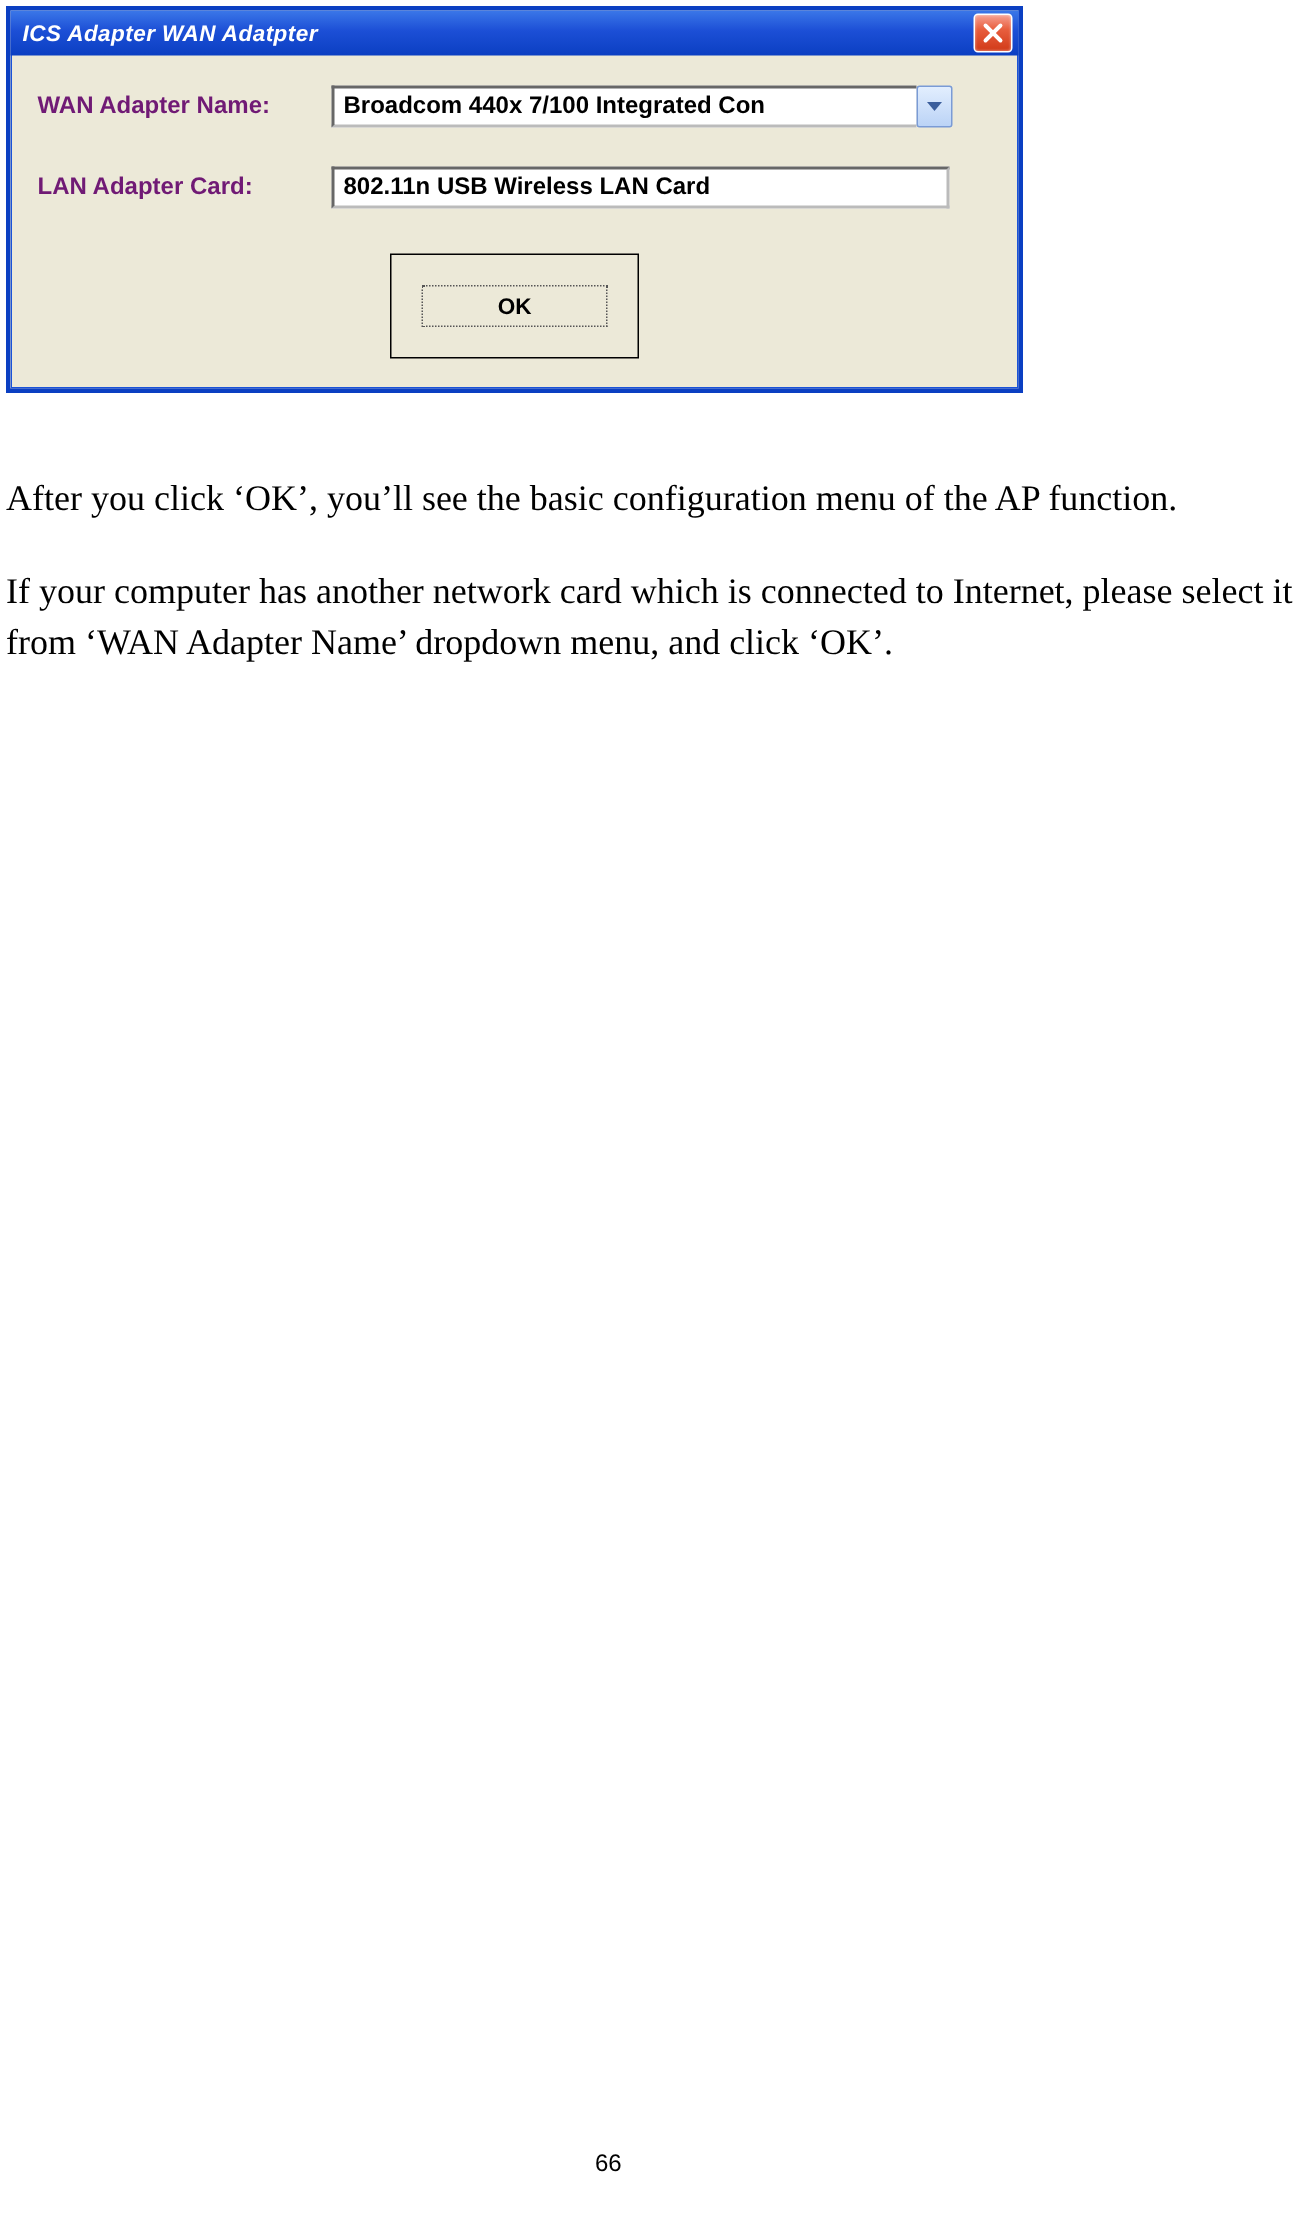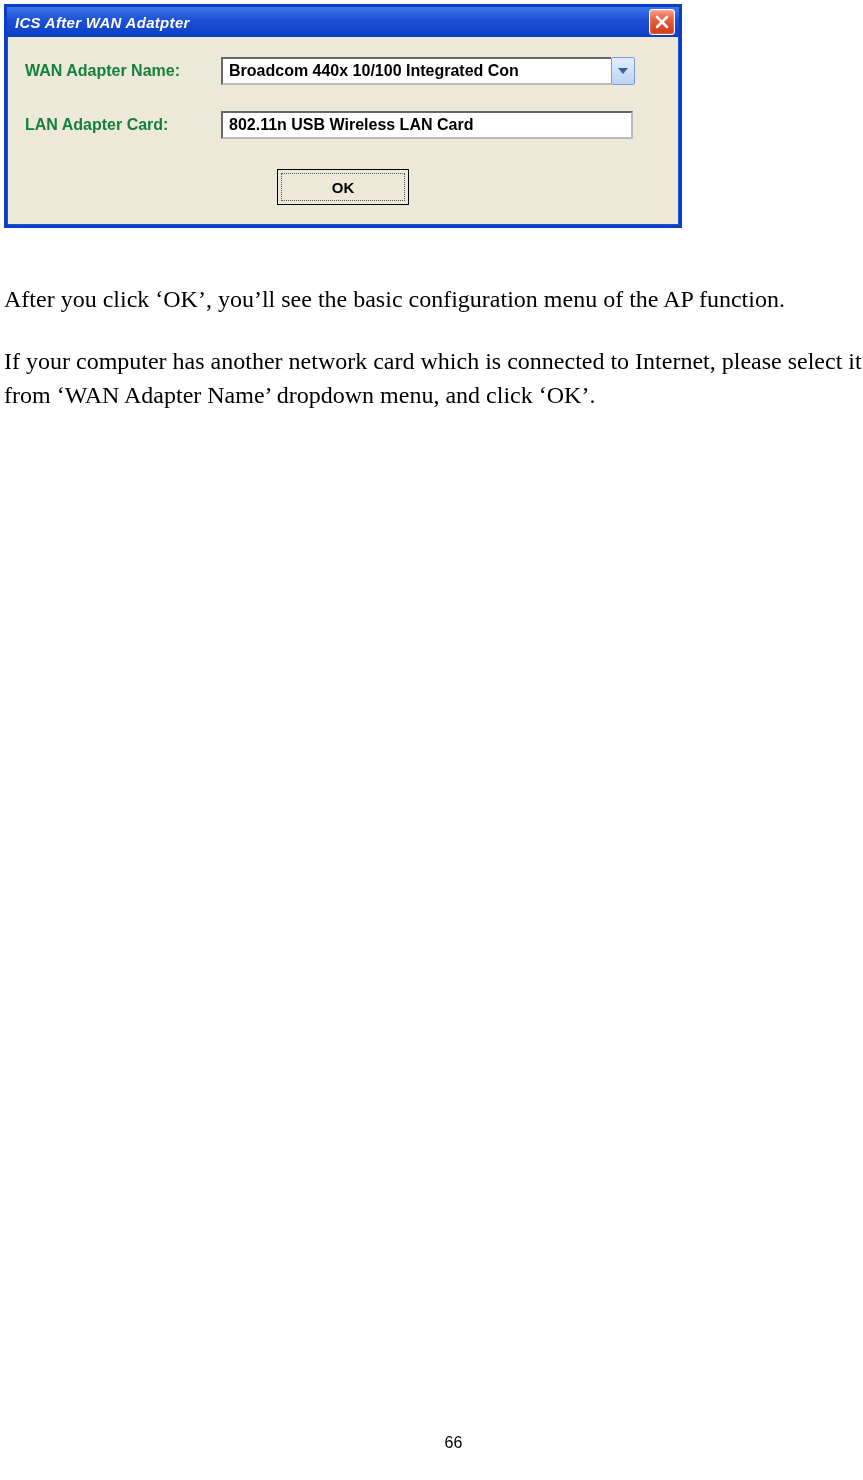--- a/index.html
+++ b/index.html
@@ -59,21 +59,21 @@
   .row {
     display: flex;
     align-items: center;
     margin-bottom: 26px;
   }
   .row-label {
     width: 196px;
     font-family: Tahoma, Arial, sans-serif;
     font-weight: bold;
     font-size: 16px;
-    color: #15803d;
+    color: #701a75;
   }
   .dd {
     display: flex;
     align-items: stretch;
     height: 28px;
   }
   .dd-text {
     width: 390px;
     background: #fff;
     border: 2px inset #bbb;
@@ -111,21 +111,21 @@
     display: flex;
     align-items: center;
   }
   .btn-row {
     display: flex;
     justify-content: center;
     padding: 4px 0 2px 0;
   }
   .ok-outer {
     border: 1px solid #000;
-    padding: 3px;
+    padding: 20px;
     background: #ECE9D8;
   }
   .ok-btn {
     width: 122px;
     height: 26px;
     background: #ECE9D8;
     border: 1px dotted #555;
     font-family: Tahoma, Arial, sans-serif;
     font-weight: bold;
     font-size: 15px;
@@ -145,48 +145,47 @@
     margin: 0 0 28px 0;
   }
   .page-num {
     position: absolute;
     bottom: 28px;
     left: 0;
     width: 811px;
     text-align: center;
     font-family: Arial, sans-serif;
     font-size: 16px;
-    margin-left: 48px;
   }
   .chev {
     fill: #3B5E9C;
   }
 </style>
 </head>
 <body>
 
 <div class="page">
 
   <div class="dialog">
     <div class="titlebar">
-      <span class="titlebar-text">ICS After WAN Adatpter</span>
+      <span class="titlebar-text">ICS Adapter WAN Adatpter</span>
       <div class="close-btn">
         <svg width="14" height="14" viewBox="0 0 14 14">
           <line x1="2" y1="2" x2="12" y2="12" class="close-x"></line>
           <line x1="12" y1="2" x2="2" y2="12" class="close-x"></line>
         </svg>
       </div>
     </div>
 
     <div class="dialog-body">
 
       <div class="row">
         <div class="row-label">WAN Adapter Name:</div>
         <div class="dd">
-          <div class="dd-text">Broadcom 440x 10/100 Integrated Con</div>
+          <div class="dd-text">Broadcom 440x 7/100 Integrated Con</div>
           <div class="dd-arrow-btn">
             <svg width="10" height="6" viewBox="0 0 10 6">
               <polygon class="chev" points="0,0 10,0 5,6"></polygon>
             </svg>
           </div>
         </div>
       </div>
 
       <div class="row">
         <div class="row-label">LAN Adapter Card:</div>

